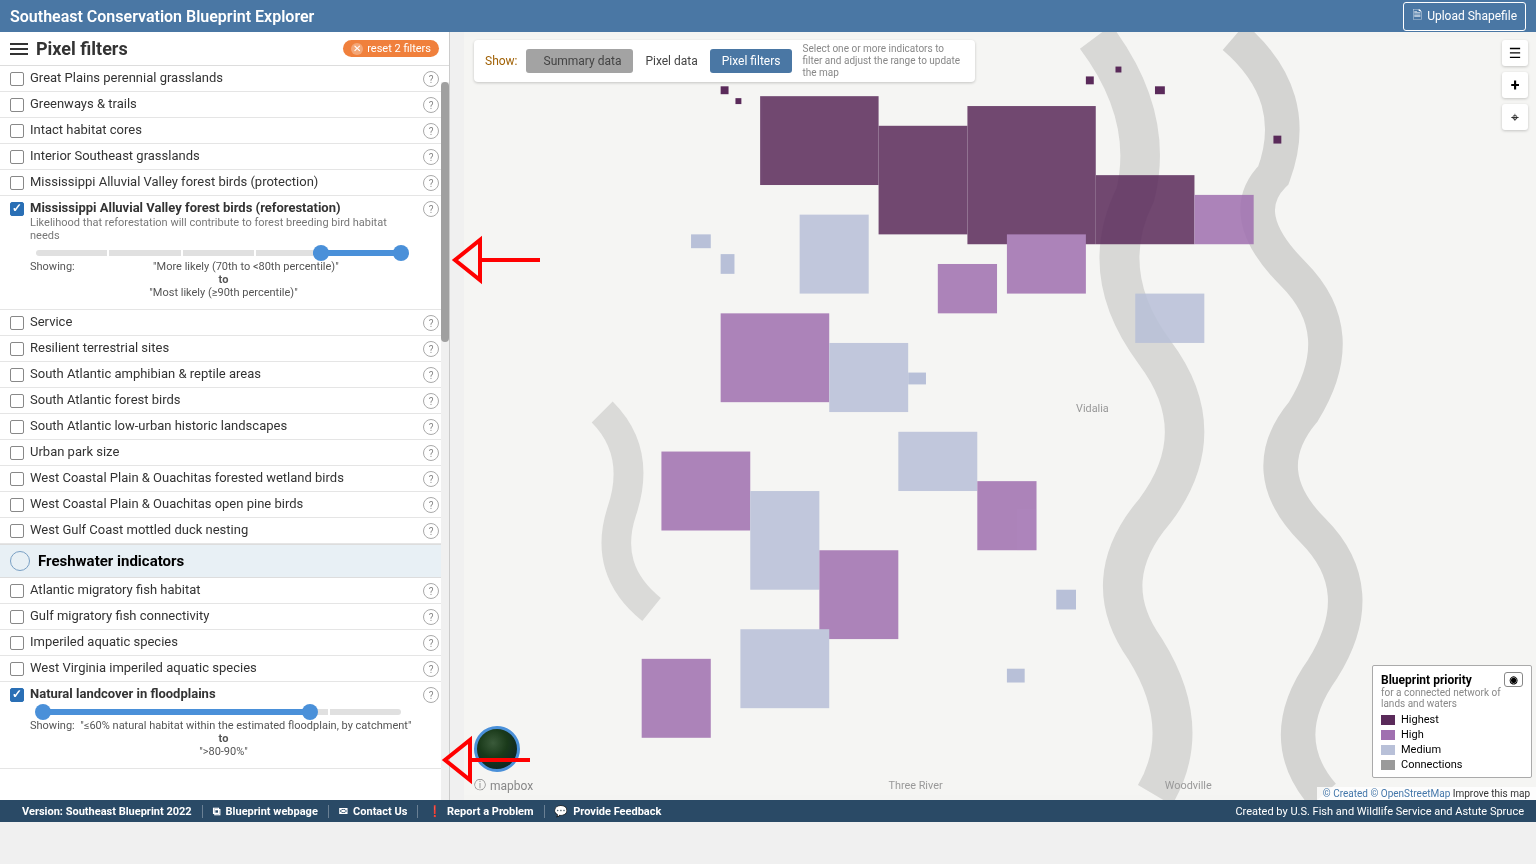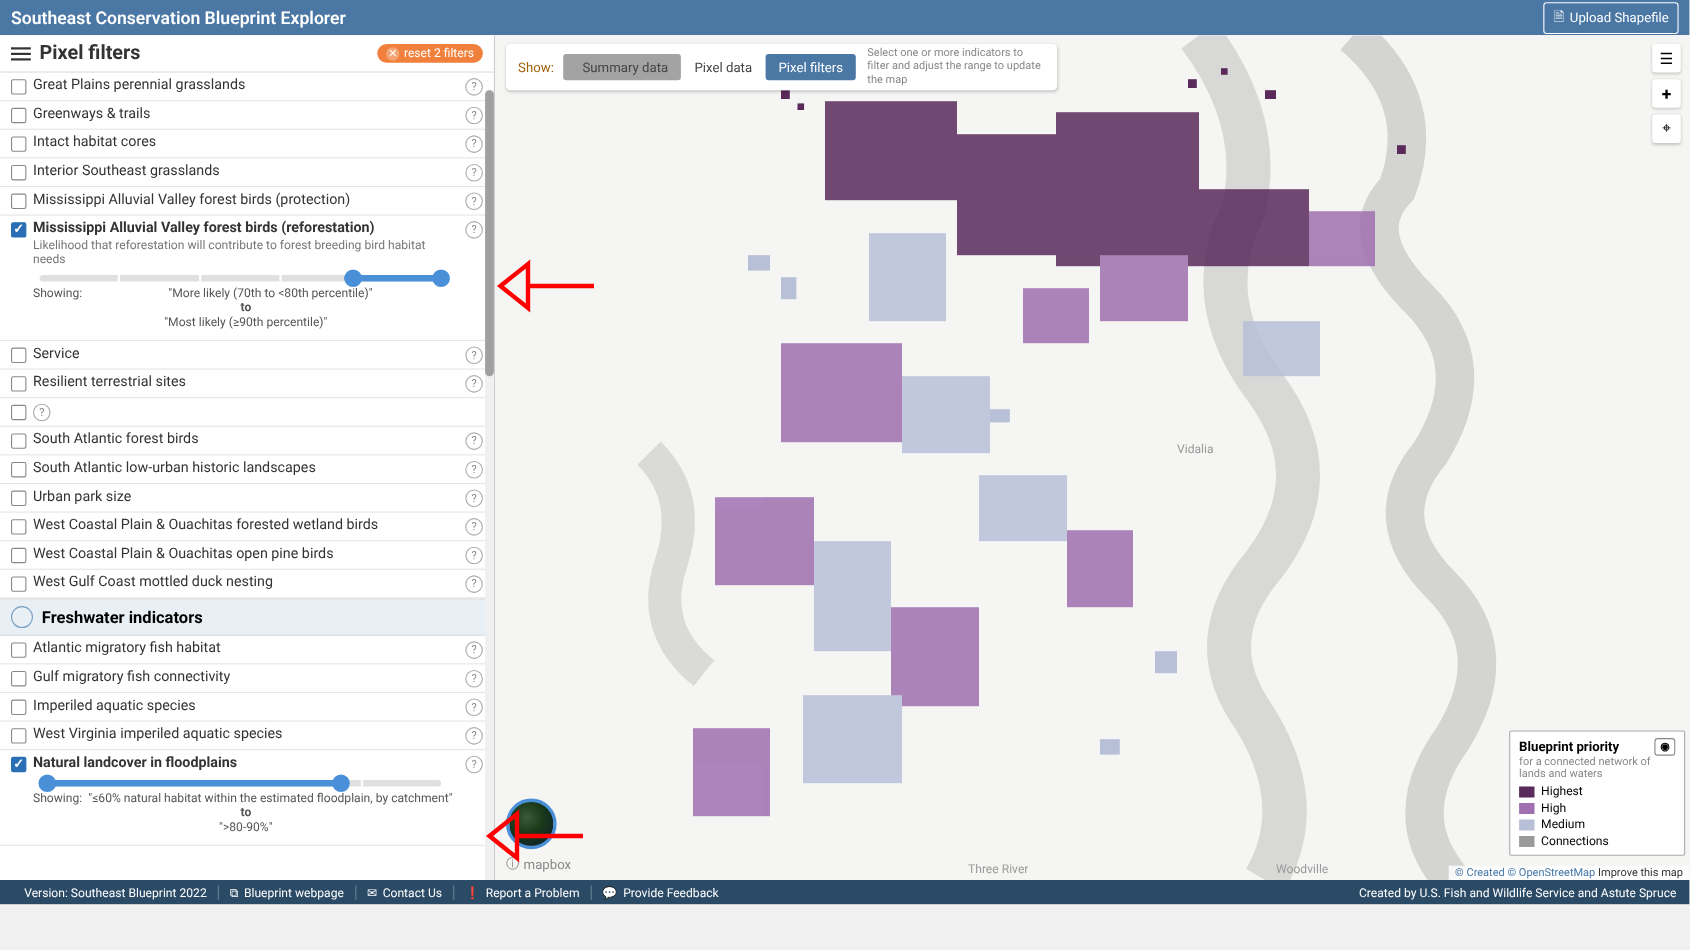--- a/index.html
+++ b/index.html
@@ -4,21 +4,21 @@
 <style>
 * { box-sizing: border-box; margin: 0; padding: 0; }
 body { font-family: -apple-system, BlinkMacSystemFont, "Segoe UI", Roboto, Arial, sans-serif; overflow: hidden; width: 1536px; height: 864px; position: relative; background: #f0f0f0; }
 
 
 .header { background: #4a77a4; height: 32px; display: flex; align-items: center; justify-content: space-between; padding: 0 10px; color: #fff; gap: 45px; }
 .header-title { font-size: 16px; font-weight: 600; }
 .upload-btn { border: 1px solid #fff; padding: 3px 8px; border-radius: 3px; font-size: 12px; display: flex; align-items: center; gap: 5px; cursor: pointer; color: #fff; }
 
 
-.body-wrap { display: flex; height: 768px; position: relative; }
+.body-wrap { display: flex; height: 768px; position: relative; gap: 14px; }
 
 
 .sidebar { width: 450px; background: #fff; display: flex; flex-direction: column; border-right: 1px solid #ccc; position: relative; }
 .sidebar-scroll-track { position: absolute; right: 0; top: 50px; bottom: 0; width: 8px; background: #f0f0f0; }
 .sidebar-scroll-thumb { position: absolute; right: 0; top: 0; width: 8px; height: 260px; background: #a0a0a0; border-radius: 4px; }
 .sidebar-header { display: flex; align-items: center; justify-content: space-between; padding: 6px 10px; border-bottom: 1px solid #ddd; }
 .sidebar-title-wrap { display: flex; align-items: center; gap: 8px; }
 .sliders-icon { width: 18px; height: 16px; position: relative; }
 .sliders-icon::before { content: ""; position: absolute; left: 0; right: 0; top: 2px; height: 2px; background: #333; box-shadow: 0 5px 0 #333, 0 10px 0 #333; }
 .sidebar-title { font-size: 18px; font-weight: 700; color: #333; }
@@ -83,21 +83,21 @@
 .map-attr a { color: #4477aa; text-decoration: none; cursor: pointer; }
 .map-attr .improve { color: #333; font-weight: 400; }
 
 
 .mapbox-logo { position: absolute; bottom: 6px; left: 10px; display: flex; align-items: center; gap: 4px; font-size: 12px; color: #888; }
 .globe { width: 46px; height: 46px; background: radial-gradient(circle at 40% 35%, #3a5a3a 0%, #1a3a1a 40%, #0a1a2a 100%); border: 3px solid #4a90d9; border-radius: 50%; }
 .globe-wrap { position: absolute; bottom: 28px; left: 10px; }
 
 
 .footer { background: #2a4a66; height: 22px; display: flex; align-items: center; justify-content: space-between; padding: 0 12px; color: #fff; font-size: 11px; }
-.footer-left { display: flex; align-items: center; gap: 0; }
+.footer-left { display: flex; align-items: center; gap: 0; font-weight: bold; }
 .footer-item { display: flex; align-items: center; gap: 5px; padding: 0 10px; border-right: 1px solid rgba(255,255,255,0.3); cursor: pointer; }
 .footer-item:last-child { border-right: none; }
 .footer-right { font-size: 11px; }
 
 
 .arrow { position: absolute; pointer-events: none; }
 .arrow svg { overflow: visible; }
 </style>
 </head>
 <body>
@@ -190,20 +190,23 @@
         </div>
         <div class="filter-item">
           <div class="checkbox"></div>
           <div class="filter-body">
             <div class="filter-label">Resilient terrestrial sites</div>
           </div>
           <div class="help-icon">?</div>
         </div>
         <div class="filter-item">
           <div class="checkbox"></div>
+          <div class="filter-body">
+            <div class="filter-label">South Atlantic amphibian &amp; reptile areas</div>
+          </div>
           <div class="help-icon">?</div>
         </div>
         <div class="filter-item">
           <div class="checkbox"></div>
           <div class="filter-body">
             <div class="filter-label">South Atlantic forest birds</div>
           </div>
           <div class="help-icon">?</div>
         </div>
         <div class="filter-item">

